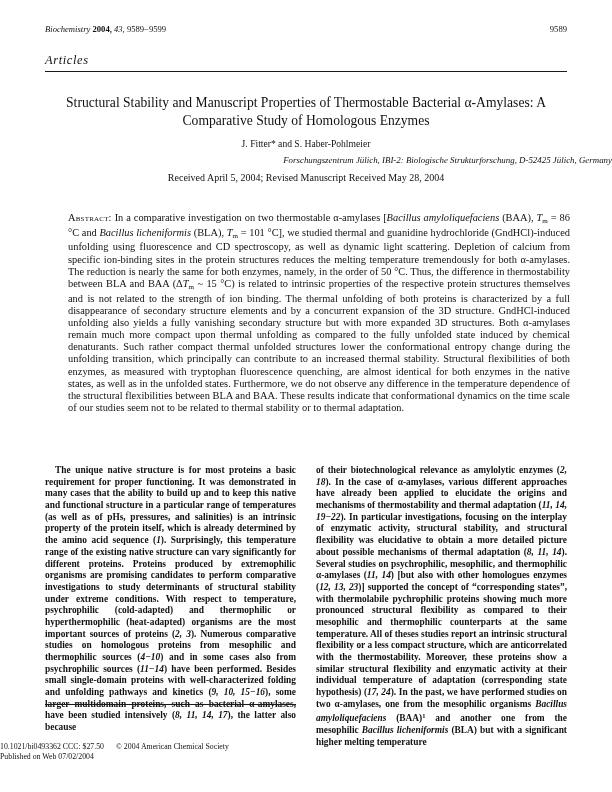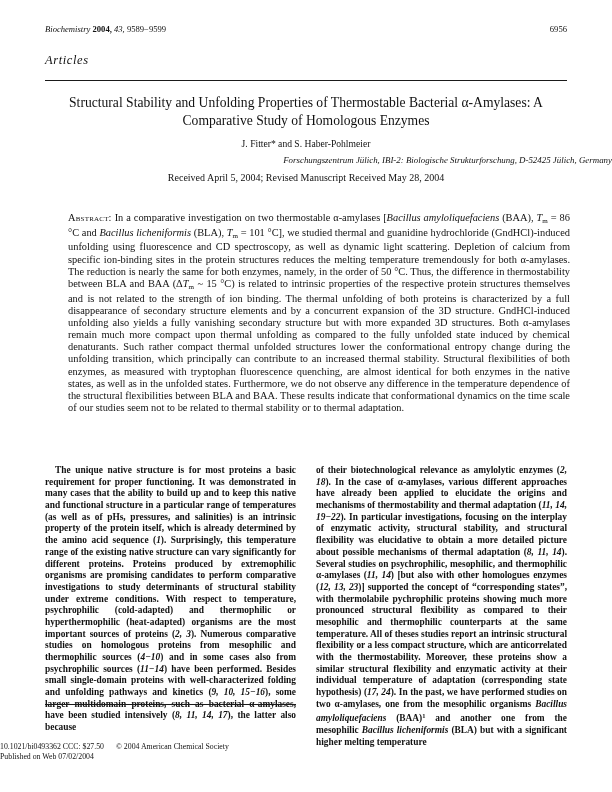--- a/index.html
+++ b/index.html
@@ -13,21 +13,21 @@
   .bd { font-weight:bold; }
   .sb { font-size:0.68em; vertical-align:-0.22em; font-style:normal; }
   .sp { font-size:0.68em; vertical-align:0.45em; }
   .sc { font-variant:small-caps; letter-spacing:0.2px; }
 
   .header { position:absolute; top:24px; left:45px; right:45px; text-align:left;
             font-size:8.6px; }
   .pagenum { position:absolute; right:0; top:0; font-size:8.6px; }
 
   .articles-row { position:absolute; top:50px; left:45px; right:45px;
-                  border-bottom:1.2px solid #1a1a1a; padding-bottom:12px; }
+                  border-bottom:1.2px solid #1a1a1a; padding-bottom:3px; }
   .articles-label { font-style:italic; font-size:12.5px; letter-spacing:0.6px; }
 
   .title { position:absolute; top:94px; left:50px; right:50px; margin:0;
            text-align:center; font-size:13.6px; font-weight:normal; line-height:18px; }
   .title-inner { display:inline-block; max-width:512px; }
 
   .authors { position:absolute; top:138px; left:0; right:0; text-align:center; font-size:9.6px; }
   .affiliation { position:absolute; top:155px; left:0; right:0; text-align:right;
                  font-style:italic; font-size:8.9px; }
   .received { position:absolute; top:172px; left:0; right:0; text-align:center;
@@ -50,28 +50,28 @@
   .footer { position:absolute; top:742px; left:0; right:0; text-align:left; font-size:7.8px; line-height:10px; }
   .footer .gap { margin-left:12px; }
 </style>
 </head>
 <body>
 
 <div class="page">
 
   <div class="header">
     <span><span class="it">Biochemistry </span><span class="bd">2004, </span><span class="it">43, </span><span>9589−9599</span></span>
-    <span class="pagenum">6956</span>
+    <span class="pagenum">9589</span>
   </div>
 
   <div class="articles-row">
     <span class="articles-label">Articles</span>
   </div>
 
-  <h1 class="title"><span class="title-inner">Structural Stability and Unfolding Properties of Thermostable Bacterial α-Amylases:  A Comparative Study of Homologous Enzymes</span></h1>
+  <h1 class="title"><span class="title-inner">Structural Stability and Manuscript Properties of Thermostable Bacterial α-Amylases:  A Comparative Study of Homologous Enzymes</span></h1>
 
   <div class="authors">J. Fitter* and S. Haber-Pohlmeier</div>
 
   <div class="affiliation">Forschungszentrum Jülich, IBI-2:  Biologische Strukturforschung, D-52425 Jülich, Germany</div>
 
   <div class="received">Received April 5, 2004; Revised Manuscript Received May 28, 2004</div>
 
   <p class="abstract"><span class="sc">Abstract:</span><span>  In a comparative investigation on two thermostable α-amylases [</span><span class="it">Bacillus amyloliquefaciens</span><span> (BAA), </span><span class="it">T</span><span class="sb">m</span><span> = 86 °C and </span><span class="it">Bacillus licheniformis</span><span> (BLA), </span><span class="it">T</span><span class="sb">m</span><span> = 101 °C], we studied thermal and guanidine hydrochloride (GndHCl)-induced unfolding using fluorescence and CD spectroscopy, as well as dynamic light scattering. Depletion of calcium from specific ion-binding sites in the protein structures reduces the melting temperature tremendously for both α-amylases. The reduction is nearly the same for both enzymes, namely, in the order of 50 °C. Thus, the difference in thermostability between BLA and BAA (Δ</span><span class="it">T</span><span class="sb">m</span><span> ~ 15 °C) is related to intrinsic properties of the respective protein structures themselves and is not related to the strength of ion binding. The thermal unfolding of both proteins is characterized by a full disappearance of secondary structure elements and by a concurrent expansion of the 3D structure. GndHCl-induced unfolding also yields a fully vanishing secondary structure but with more expanded 3D structures. Both α-amylases remain much more compact upon thermal unfolding as compared to the fully unfolded state induced by chemical denaturants. Such rather compact thermal unfolded structures lower the conformational entropy change during the unfolding transition, which principally can contribute to an increased thermal stability. Structural flexibilities of both enzymes, as measured with tryptophan fluorescence quenching, are almost identical for both enzymes in the native states, as well as in the unfolded states. Furthermore, we do not observe any difference in the temperature dependence of the structural flexibilities between BLA and BAA. These results indicate that conformational dynamics on the time scale of our studies seem not to be related to thermal stability or to thermal adaptation.</span></p>
 
   <div class="col col-left">

